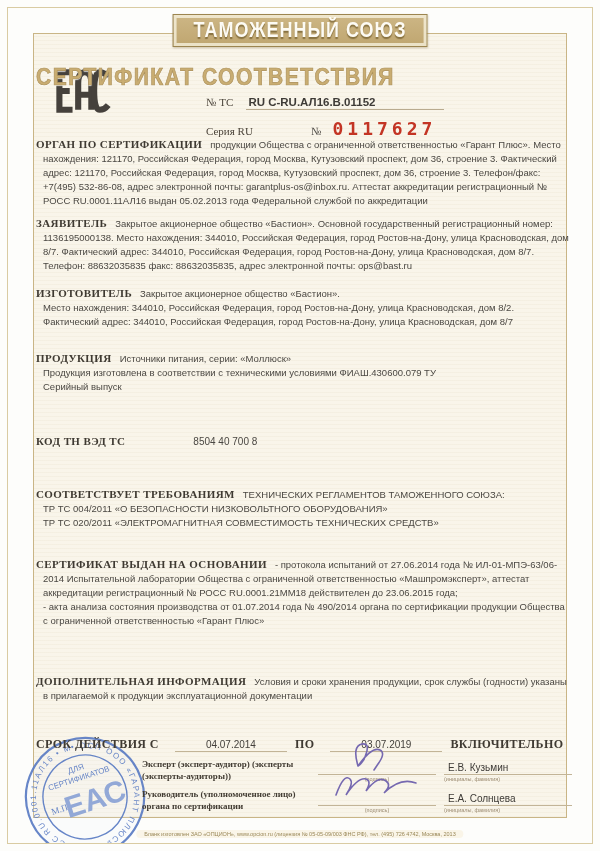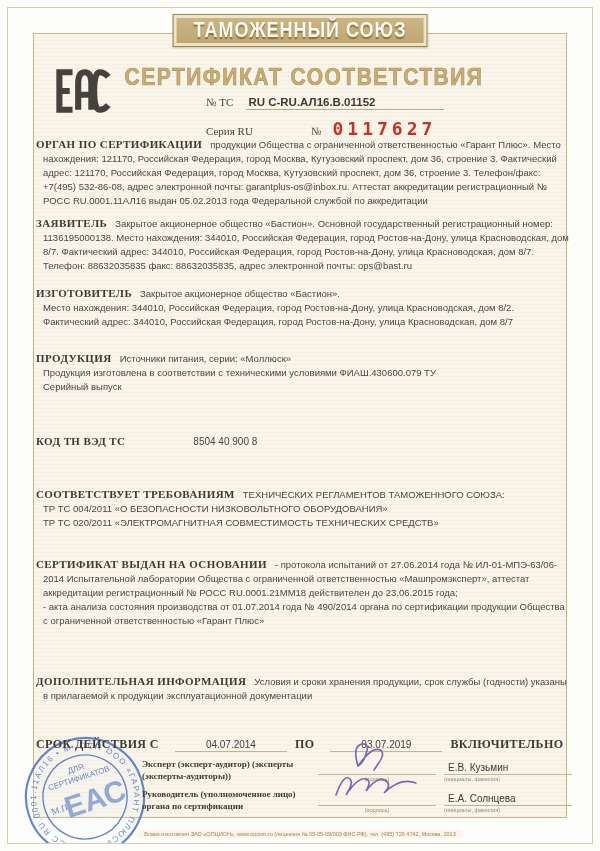--- a/index.html
+++ b/index.html
@@ -31,21 +31,21 @@
     padding:5px 20px;z-index:5;white-space:nowrap;
   }
   .banner span{
     display:inline-block;color:#fdfbf4;font-weight:bold;font-size:18px;
     letter-spacing:1px;transform:scaleY(1.25);
     text-shadow:0 1px 1px rgba(110,88,40,.7);
   }
   .content{position:absolute;left:28px;top:0;width:536px;height:100%;}
   .eac-logo{position:absolute;left:14px;top:58px;}
   .cert-title{
-    position:absolute;top:57px;left:0;width:100%;text-align:center;
+    position:absolute;top:57px;left:0;width:100%;text-align:left;
   }
   .cert-title span{
     display:inline-block;font-weight:bold;font-size:21px;letter-spacing:1.5px;
     color:#c9ad72;-webkit-text-stroke:.6px #ab8f58;transform:scaleY(1.15);
     text-shadow:0 1px 1px rgba(255,255,255,.9);
   }
   .row-no{position:absolute;top:88px;left:170px;font-size:11px;}
   .lbl-serif{font-family:"Liberation Serif",serif;color:#4b443a;}
   .cert-no-val{
     display:inline-block;margin-left:10px;min-width:190px;font-size:11.5px;font-weight:bold;
@@ -155,21 +155,21 @@
       <p class="cont">Фактический адрес: 344010, Российская Федерация, город Ростов-на-Дону, улица Красноводская, дом 8/7</p>
     </div>
 
     <div class="sec sec-production">
       <p><span class="sh">ПРОДУКЦИЯ</span><span>Источники питания, серии: «Моллюск»</span></p>
       <p class="cont">Продукция изготовлена в соответствии с техническими условиями ФИАШ.430600.079 ТУ</p>
       <p class="cont">Серийный выпуск</p>
     </div>
 
     <div class="sec sec-tnved">
-      <p><span class="sh">КОД ТН ВЭД ТС</span><span class="val">8504 40 900 8</span></p>
+      <p><span class="sh">КОД ТН ВЭД ТС</span><span class="val">8504 40 700 8</span></p>
     </div>
 
     <div class="sec sec-compliance">
       <p><span class="sh">СООТВЕТСТВУЕТ ТРЕБОВАНИЯМ</span><span>ТЕХНИЧЕСКИХ РЕГЛАМЕНТОВ ТАМОЖЕННОГО СОЮЗА:</span></p>
       <p class="cont">ТР ТС 004/2011 «О БЕЗОПАСНОСТИ НИЗКОВОЛЬТНОГО ОБОРУДОВАНИЯ»</p>
       <p class="cont">ТР ТС 020/2011 «ЭЛЕКТРОМАГНИТНАЯ СОВМЕСТИМОСТЬ ТЕХНИЧЕСКИХ СРЕДСТВ»</p>
     </div>
 
     <div class="sec sec-basis">
       <p><span class="sh">СЕРТИФИКАТ ВЫДАН НА ОСНОВАНИИ</span><span>- протокола испытаний от 27.06.2014 года № ИЛ-01-МПЭ-63/06-2014 Испытательной лаборатории Общества с ограниченной ответственностью «Машпромэксперт», аттестат аккредитации регистрационный № РОСС RU.0001.21ММ18 действителен до 23.06.2015 года;</span></p>

